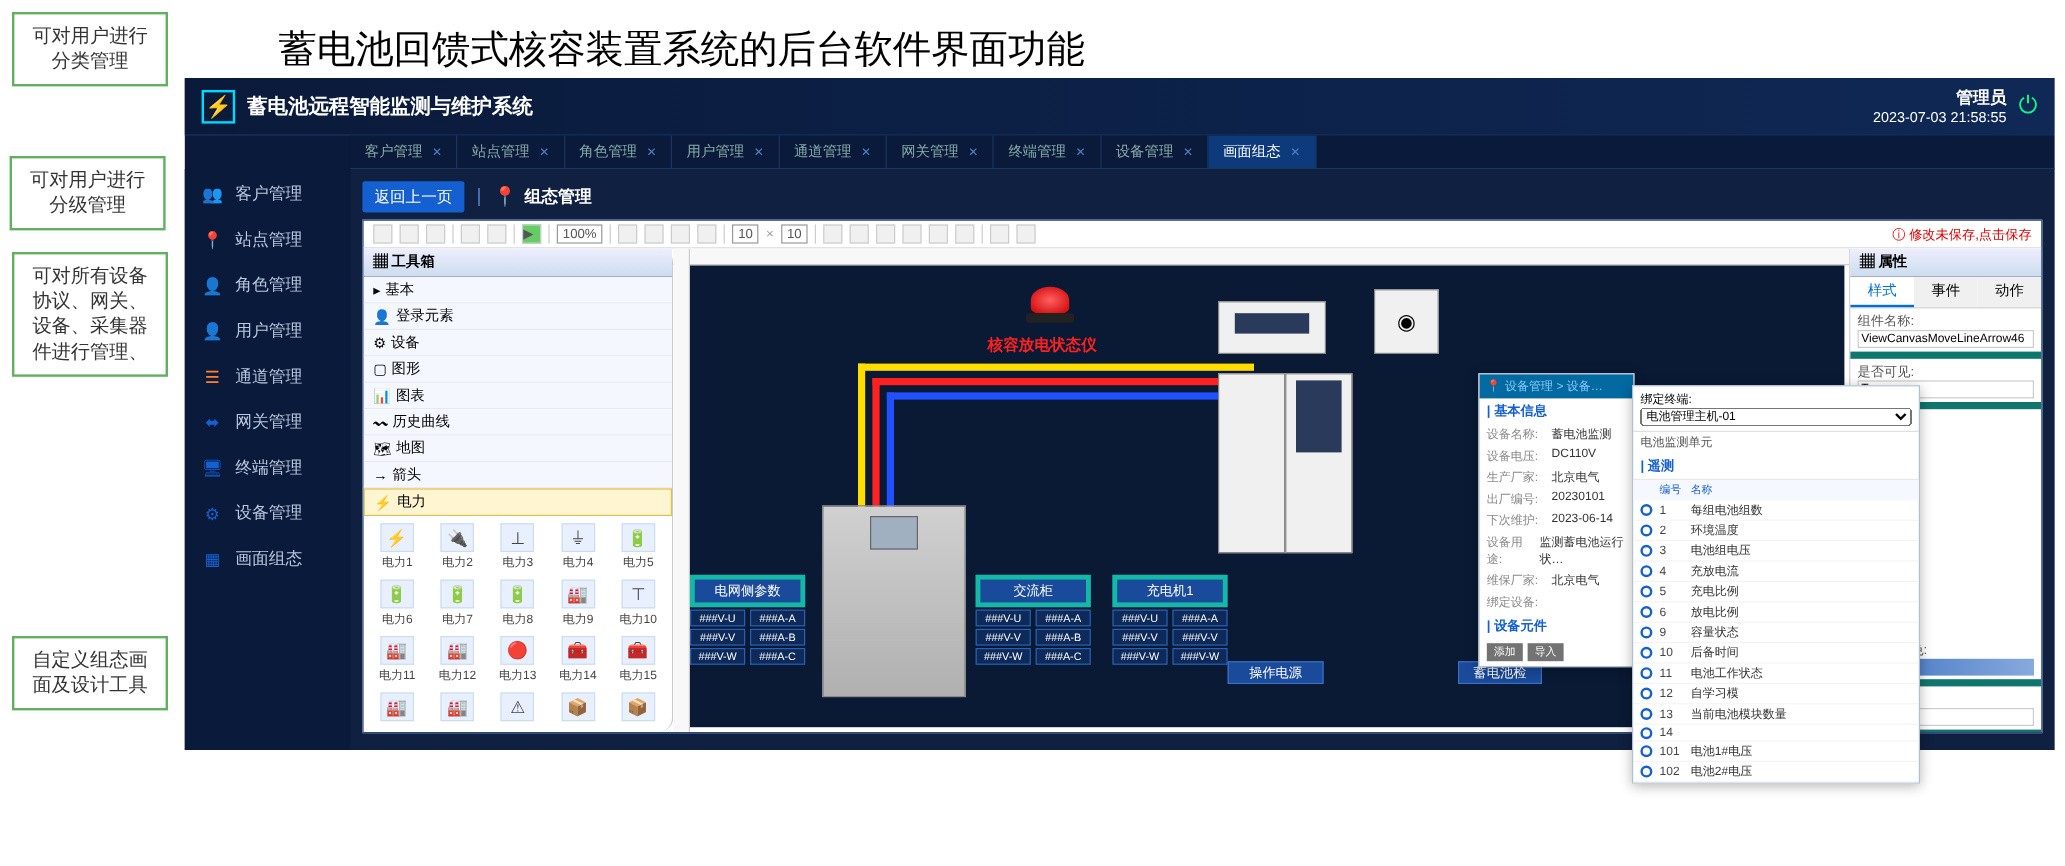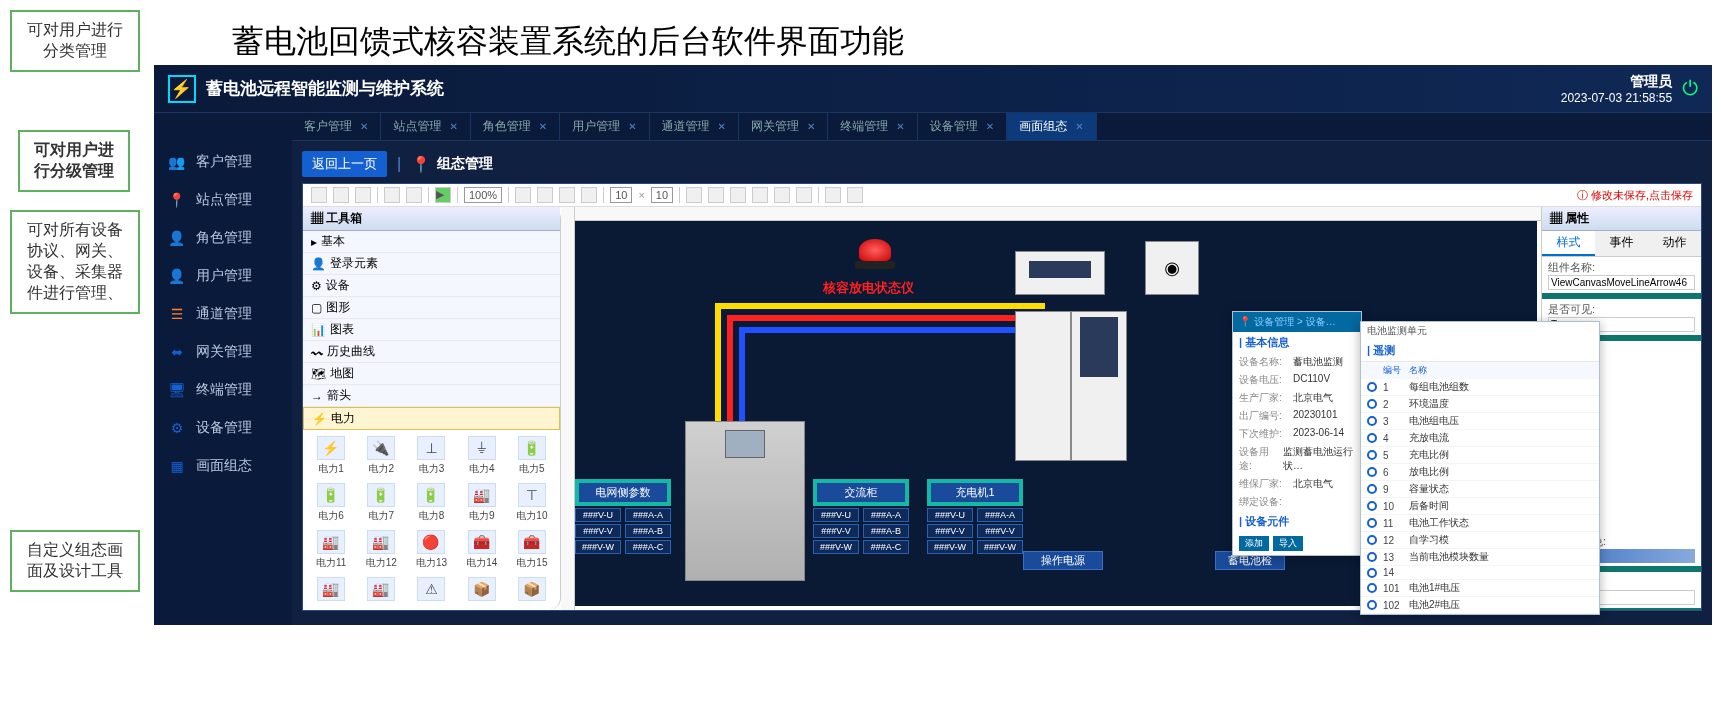--- a/index.html
+++ b/index.html
@@ -1,21 +1,21 @@
 <!DOCTYPE html>
 <html><head>
 <meta charset="utf-8">
 <style>
 * { margin: 0; padding: 0; box-sizing: border-box; font-family: "Microsoft YaHei", sans-serif; }
 body { background: #fff; width: 1721px; height: 722px; position: relative; overflow: hidden; }
 
 
 .callout { position: absolute; background: #fff; border: 2px solid #5fb05f; padding: 8px 12px; font-size: 16px; color: #333; text-align: center; }
 .callout-1 { left: 10px; top: 10px; width: 130px; }
-.callout-2 { left: 18px; top: 130px; width: 112px; font-weight: bold; }
+.callout-2 { left: 8px; top: 130px; width: 130px; }
 .callout-3 { left: 10px; top: 210px; width: 130px; }
 .callout-4 { left: 10px; top: 530px; width: 130px; }
 
 
 .page-title { position: absolute; left: 232px; top: 20px; font-size: 32px; font-family: serif; color: #000; }
 
 
 .app { position: absolute; left: 154px; top: 65px; width: 1558px; height: 560px; background: #0a1a3a; }
 
 
@@ -107,21 +107,21 @@
 
 
 .overlay { position: absolute; background: #fff; border: 1px solid #b0c0d0; box-shadow: 0 2px 10px rgba(0,0,0,.3); font-size: 10px; }
 .ov1 { left: 940px; top: 170px; width: 130px; }
 .ov1-head { background: #0369a1; color: #88ccff; padding: 3px 6px; font-size: 10px; }
 .ov1-sec { color: #1560d0; font-weight: bold; padding: 3px 6px; font-size: 11px; }
 .ov1-row { display: flex; padding: 2px 6px; gap: 4px; }
 .ov1-k { color: #888; width: 50px; }
 .ov1-v { color: #333; }
 .ov1-btnrow { padding: 4px 6px; display: flex; gap: 4px; }
-.ov1-btn { background: #0369a1; color: #fff; padding: 1px 6px; font-size: 9px; }
+.ov1-btn { background: #737373; color: #fff; padding: 1px 6px; font-size: 9px; }
 
 .ov2 { left: 1068px; top: 180px; width: 240px; }
 .ov2-head { padding: 4px 6px; border-bottom: 1px solid #e0e0e0; }
 .ov2-head select { width: 100%; font-size: 10px; }
 .ov2-title { color: #1560d0; font-weight: bold; padding: 3px 6px; font-size: 11px; border-bottom: 1px solid #e8e8e8; }
 .ov2-subtitle { color: #555; padding: 2px 6px; font-size: 10px; }
 .ov2-table { }
 .ov2-row { display: flex; align-items: center; padding: 1px 6px; gap: 6px; border-bottom: 1px solid #f4f4f4; }
 .ov2-radio { width: 10px; height: 10px; border: 2px solid #1560d0; border-radius: 50%; flex-shrink: 0; }
 .ov2-num { width: 20px; color: #444; }
@@ -564,20 +564,24 @@
             </div>
           </div>
         <div class="ov1-sec">| <span>设备元件</span></div>
         <div class="ov1-btnrow">
           <div class="ov1-btn">添加</div>
           <div class="ov1-btn">导入</div>
         </div>
       </div>
 
       <div class="overlay ov2">
+        <div class="ov2-head">
+          <span>绑定终端:</span>
+          <select><option>电池管理主机-01</option></select>
+        </div>
         <div class="ov2-subtitle">电池监测单元</div>
         <div class="ov2-title">| <span>遥测</span></div>
         <div class="ov2-head-row">
           <div style="width:10px"></div>
           <div style="width:20px">编号</div>
           <div style="flex:1">名称</div>
         </div>
         <div class="ov2-table" id="ov2-rows">
             <div class="ov2-row">
               <div class="ov2-radio"></div>

